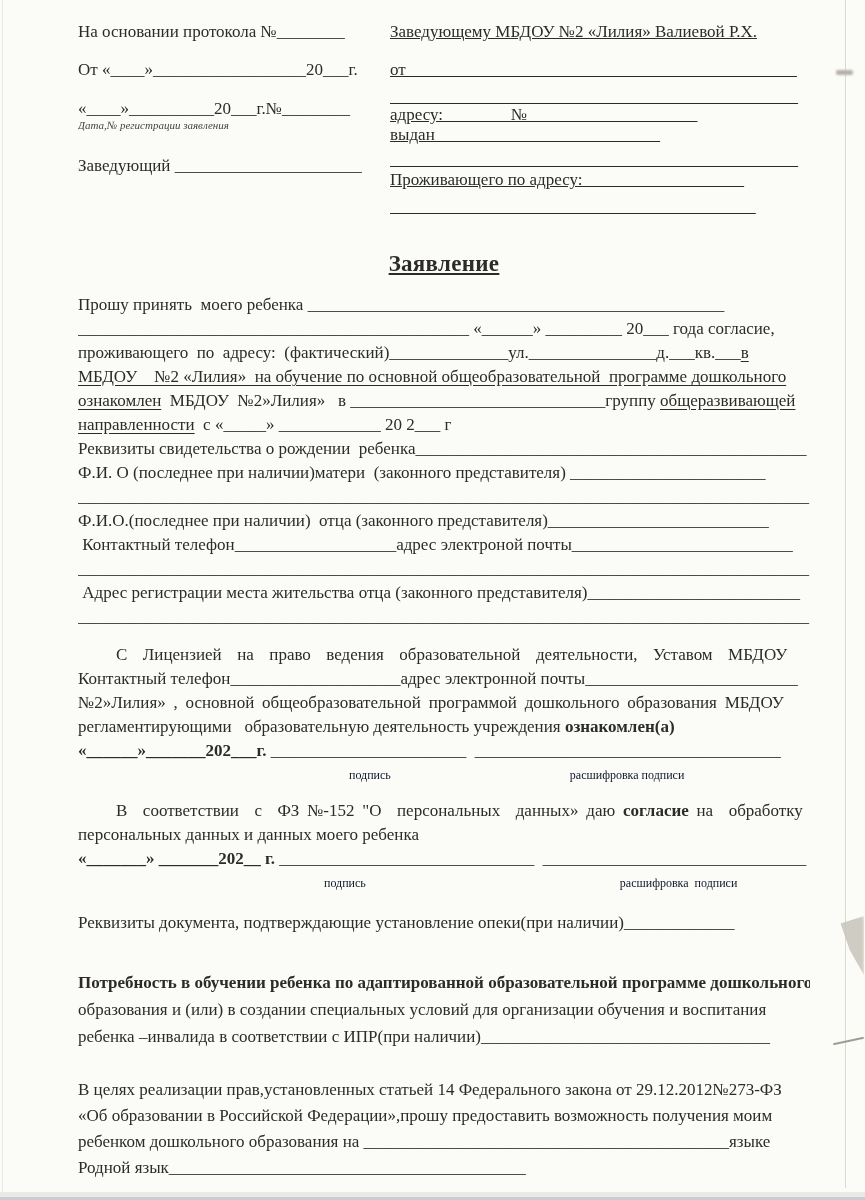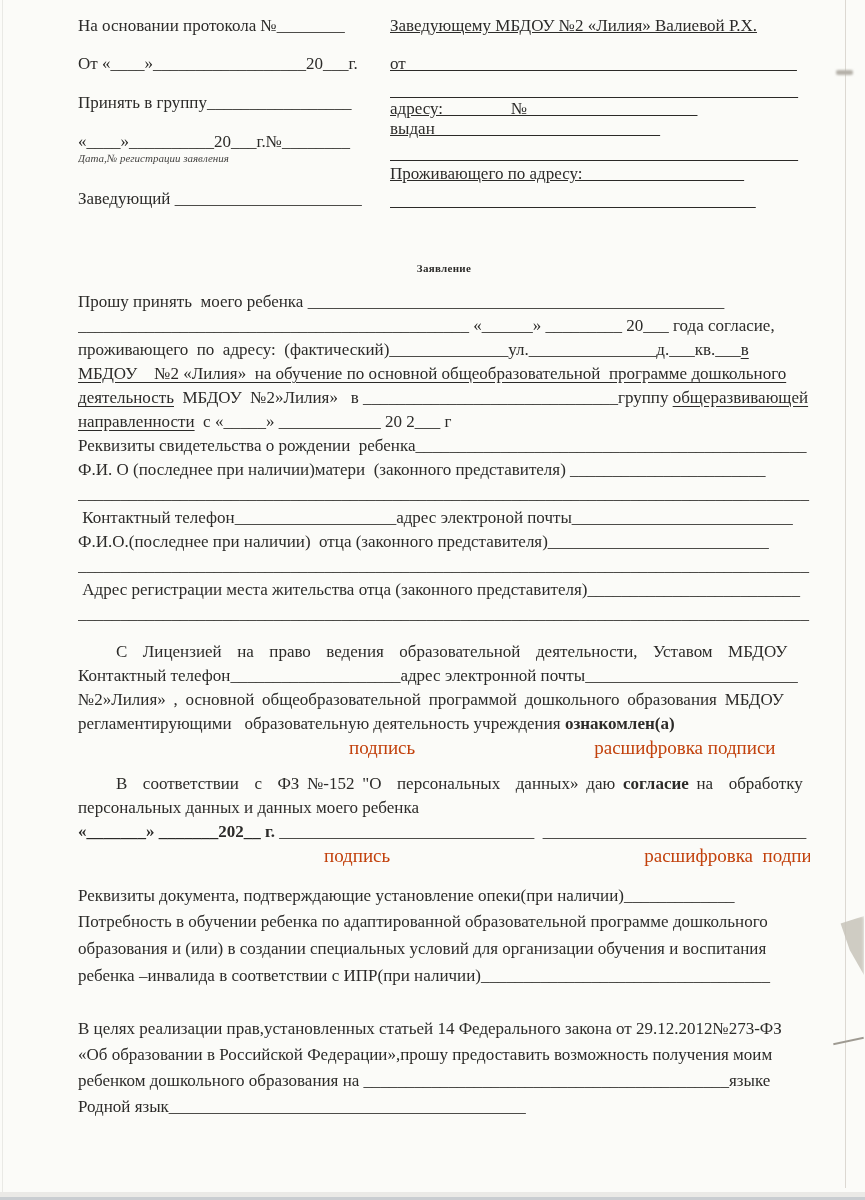--- a/index.html
+++ b/index.html
@@ -3,49 +3,49 @@
 <meta charset="utf-8">
 <style>
   html,body{margin:0;padding:0;background:#888;}
   .page{
     position:relative;width:865px;height:1200px;overflow:hidden;
     background:var(--paper,#fbfbf8);
     color:var(--ink,#2c2b29);
     font-family:"Liberation Serif",serif;
     font-size:17px;
   }
-  .content{padding:16px 55px 0 78px;}
+  .content{padding:22px 55px 0 78px;}
   .header{display:flex;}
   .h-left{flex:0 0 312px;width:312px;}
   .h-right{flex:1;min-width:0;text-decoration:underline;}
   .line{white-space:pre;overflow:hidden;line-height:20px;}
   .h-left .line{margin-bottom:19px;}
   .h-right .line{margin-bottom:0;}
   .form-body .line{line-height:24px;}
   .mb18{margin-bottom:18px!important}
   .mb7{margin-bottom:7px!important}
   .mb5{margin-bottom:5px!important}
   .mb0{margin-bottom:0!important}
   .mbn2{margin-bottom:-2px!important}
   .mb24{margin-bottom:24px!important}
   .small{font-size:11px;line-height:13px;color:#454442;font-style:italic;}
-  .title{text-align:center;font-weight:bold;font-size:11px;margin:34px 0 16px 0;letter-spacing:.3px;}
+  .title{text-align:center;font-weight:bold;font-size:23px;margin:34px 0 16px 0;letter-spacing:.3px;text-decoration:underline;}
   .b{font-weight:bold;}
   .u{text-decoration:underline;text-underline-offset:3px;}
-  .caps{line-height:17px;font-size:19px;color:#c2410c;}
+  .caps{line-height:17px;font-size:12px;color:#0f172a;}
   .cap1a{display:inline-block;margin-left:271px;}
   .cap1b{display:inline-block;margin-left:179px;}
   .cap2a{display:inline-block;margin-left:246px;}
   .cap2b{display:inline-block;margin-left:254px;}
   .ind{text-indent:38px;}
   .sp1{word-spacing:3.5px;}
   .lh27{line-height:27px!important;}
   .lh26{line-height:26px!important;}.gap10{margin-top:27px;}.gap12{margin-top:12px;}
   .gap14{margin-top:14px;}.gap16{margin-top:16px;}
-  .gap34{}
+  .gap34{margin-top:34px;font-weight:bold;}
   
   .edge-left{position:absolute;left:2px;top:0;bottom:8px;width:1px;background:#e9e9e5;}
   .edge-right{position:absolute;left:845px;top:0;bottom:12px;width:1px;background:#dcd8d2;}
   .fold{position:absolute;left:838px;top:916px;width:26px;height:62px;background:#c7c3ba;
         clip-path:polygon(100% 0,10% 12%,45% 55%,100% 95%);filter:blur(1.5px);opacity:.85;}
   .scratch{position:absolute;left:833px;top:1040px;width:31px;height:2px;background:#9e9a92;
         transform:rotate(-12deg);filter:blur(.4px);}
   .smudge-a{position:absolute;left:836px;top:70px;width:17px;height:5px;background:#b5b1a9;
         border-radius:2px;filter:blur(1px);}
   .bottom-band{position:absolute;left:0;right:0;bottom:0;height:5px;background:#eae9e6;
@@ -53,21 +53,20 @@
 </style>
 </head>
 <body>
 
 <div class="page">
   <div class="content">
     <div class="header">
       <div class="h-left">
           <div class="line mb18"><span class="">На основании протокола №________</span></div>
           <div class="line"><span class="">От «____»__________________20___г.</span></div>
-          <div class="line"><span class="">Принять в группу_________________</span></div>
           <div class="line mb0"><span class="">«____»__________20___г.№________</span></div>
           <div class="line small mb24"><span class="">Дата,№ регистрации заявления</span></div>
           <div class="line"><span class="">Заведующий ______________________</span></div>
         </div>
       <div class="h-right">
           <div class="line mb18"><span class="">Заведующему МБДОУ №2 «Лилия» Валиевой Р.Х.</span></div>
           <div class="line mb7"><span class="">от______________________________________________</span></div>
           <div class="line mbn2"><span class="">________________________________________________</span></div>
           <div class="line mb0"><span class="">адресу:________№____________________</span></div>
           <div class="line mb5"><span class="">выдан __________________________</span></div>
@@ -75,34 +74,35 @@
           <div class="line mb7"><span class="">Проживающего по адресу:___________________</span></div>
           <div class="line"><span class="">___________________________________________</span></div>
         </div>
     </div>
     <div class="title">Заявление</div>
     <div class="form-body">
         <div class="line"><span class="">Прошу принять  моего ребенка _________________________________________________</span></div>
         <div class="line"><span class="">______________________________________________ «______» _________ 20___ года согласие,</span></div>
         <div class="line"><span class="">проживающего  по  адресу:  (фактический)______________ул._______________д.___кв.___</span><span class="u">в</span></div>
         <div class="line"><span class="u">МБДОУ    №2 «Лилия»  на обучение по основной общеобразовательной  программе дошкольного</span></div>
-        <div class="line"><span class="u">деятельность</span><span class="">  МБДОУ  №2»Лилия»   в ______________________________группу </span><span class="u">общеразвивающей</span></div>
+        <div class="line"><span class="u">ознакомлен</span><span class="">  МБДОУ  №2»Лилия»   в ______________________________группу </span><span class="u">общеразвивающей</span></div>
         <div class="line"><span class="u">направленности</span><span class="">  с «_____» ____________ 20 2___ г</span></div>
         <div class="line"><span class="">Реквизиты свидетельства о рождении  ребенка______________________________________________</span></div>
         <div class="line"><span class="">Ф.И. О (последнее при наличии)матери  (законного представителя) _______________________</span></div>
         <div class="line"><span class="">______________________________________________________________________________________</span></div>
+        <div class="line"><span class="">Ф.И.О.(последнее при наличии)  отца (законного представителя)__________________________</span></div>
         <div class="line"><span class=""> Контактный телефон___________________адрес электроной почты__________________________</span></div>
-        <div class="line"><span class="">Ф.И.О.(последнее при наличии)  отца (законного представителя)__________________________</span></div>
         <div class="line"><span class="">______________________________________________________________________________________</span></div>
         <div class="line"><span class=""> Адрес регистрации места жительства отца (законного представителя)_________________________</span></div>
         <div class="line"><span class="">______________________________________________________________________________________</span></div>
         <div class="line gap14 ind sp1"><span class="">С  Лицензией  на  право  ведения  образовательной  деятельности,  Уставом  МБДОУ</span></div>
         <div class="line"><span class="">Контактный телефон____________________адрес электронной почты_________________________</span></div>
         <div class="line sp1"><span class="">№2»Лилия» , основной общеобразовательной программой дошкольного образования МБДОУ</span></div>
         <div class="line"><span class="">регламентирующими   образовательную деятельность учреждения </span><span class="b">ознакомлен(а)</span></div>
+        <div class="line"><span class="b">«______»_______202___г. </span><span class="">_______________________  ____________________________________</span></div>
         <div class="line caps"><span class="cap1a">подпись</span><span class="cap1b">расшифровка подписи</span></div>
         <div class="line gap12 ind sp1"><span class="">В  соответствии  с  ФЗ №-152 "О  персональных  данных» даю </span><span class="b">согласие</span><span class=""> на  обработку  моих</span></div>
         <div class="line"><span class="">персональных данных и данных моего ребенка</span></div>
         <div class="line"><span class="b">«_______» _______202__ г. </span><span class="">______________________________  _______________________________</span></div>
         <div class="line caps"><span class="cap2a">подпись</span><span class="cap2b">расшифровка  подписи</span></div>
         <div class="line gap16"><span class="">Реквизиты документа, подтверждающие установление опеки(при наличии)_____________</span></div>
         <div class="line gap34 lh27"><span class="">Потребность в обучении ребенка по адаптированной образовательной программе дошкольного</span></div>
         <div class="line lh27"><span class="">образования и (или) в создании специальных условий для организации обучения и воспитания</span></div>
         <div class="line lh27"><span class="">ребенка –инвалида в соответствии с ИПР(при наличии)__________________________________</span></div>
         <div class="line gap10 lh26"><span class="">В целях реализации прав,установленных статьей 14 Федерального закона от 29.12.2012№273-ФЗ</span></div>

